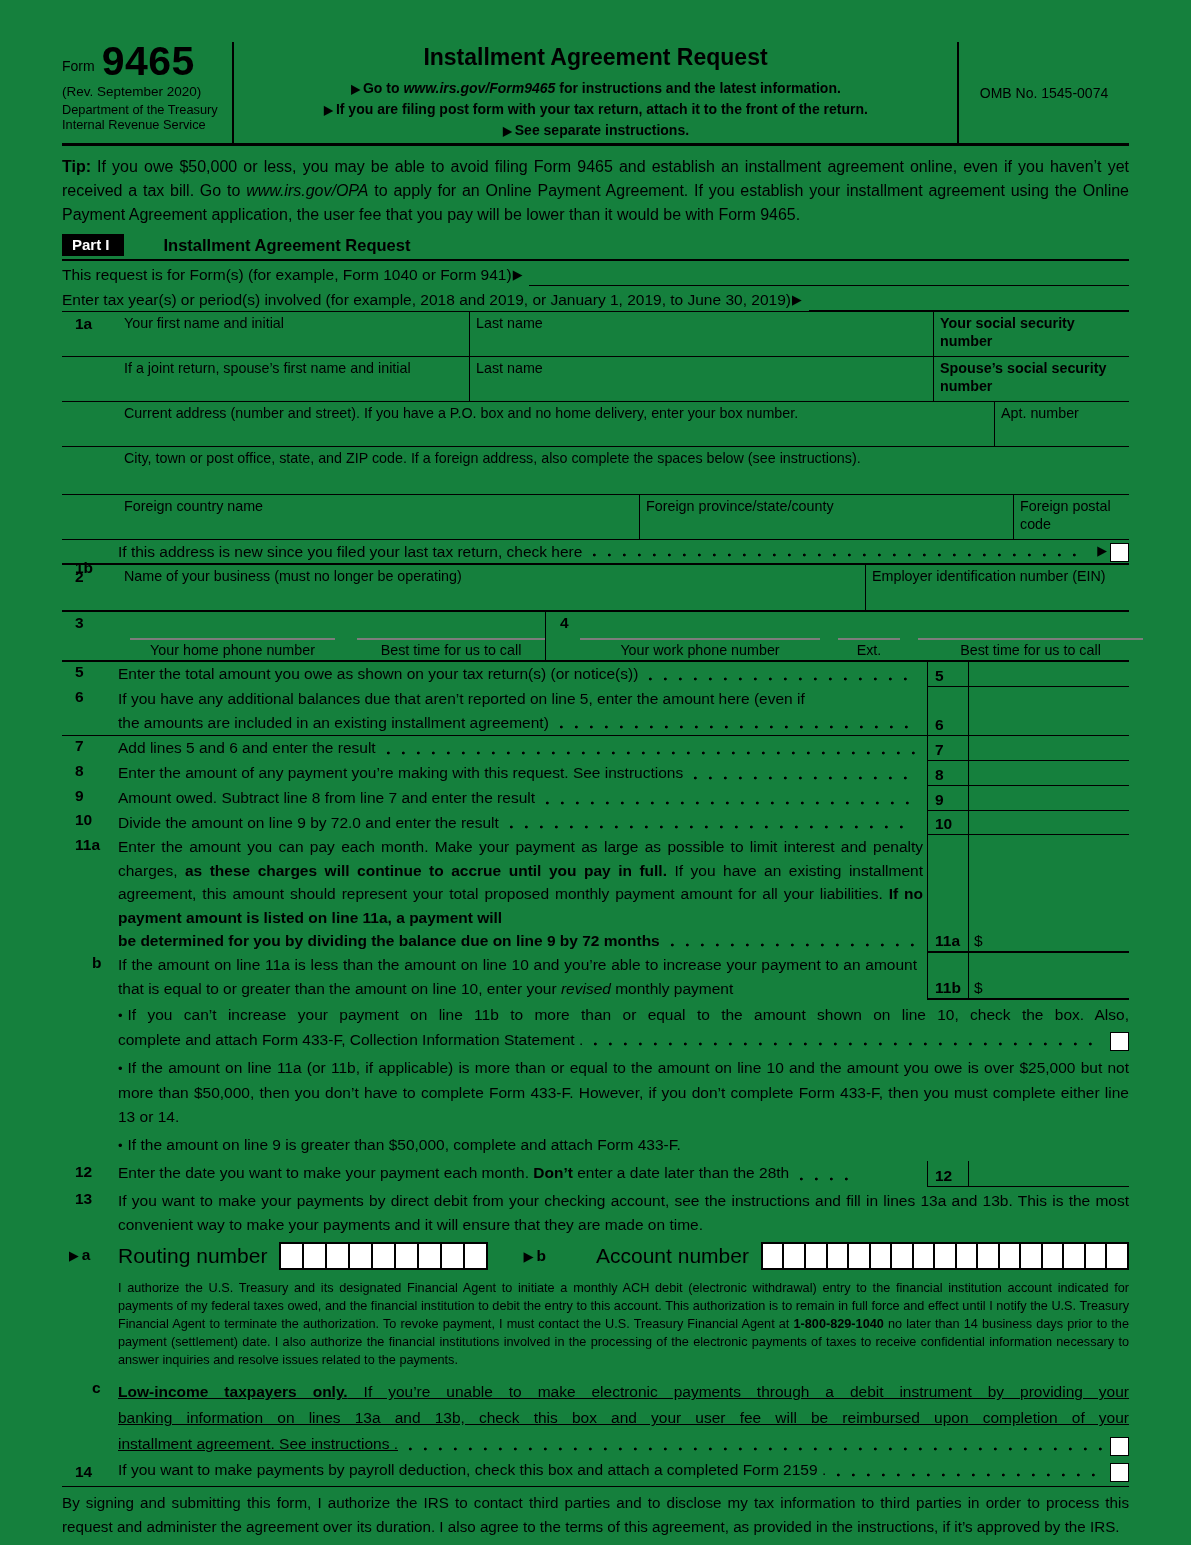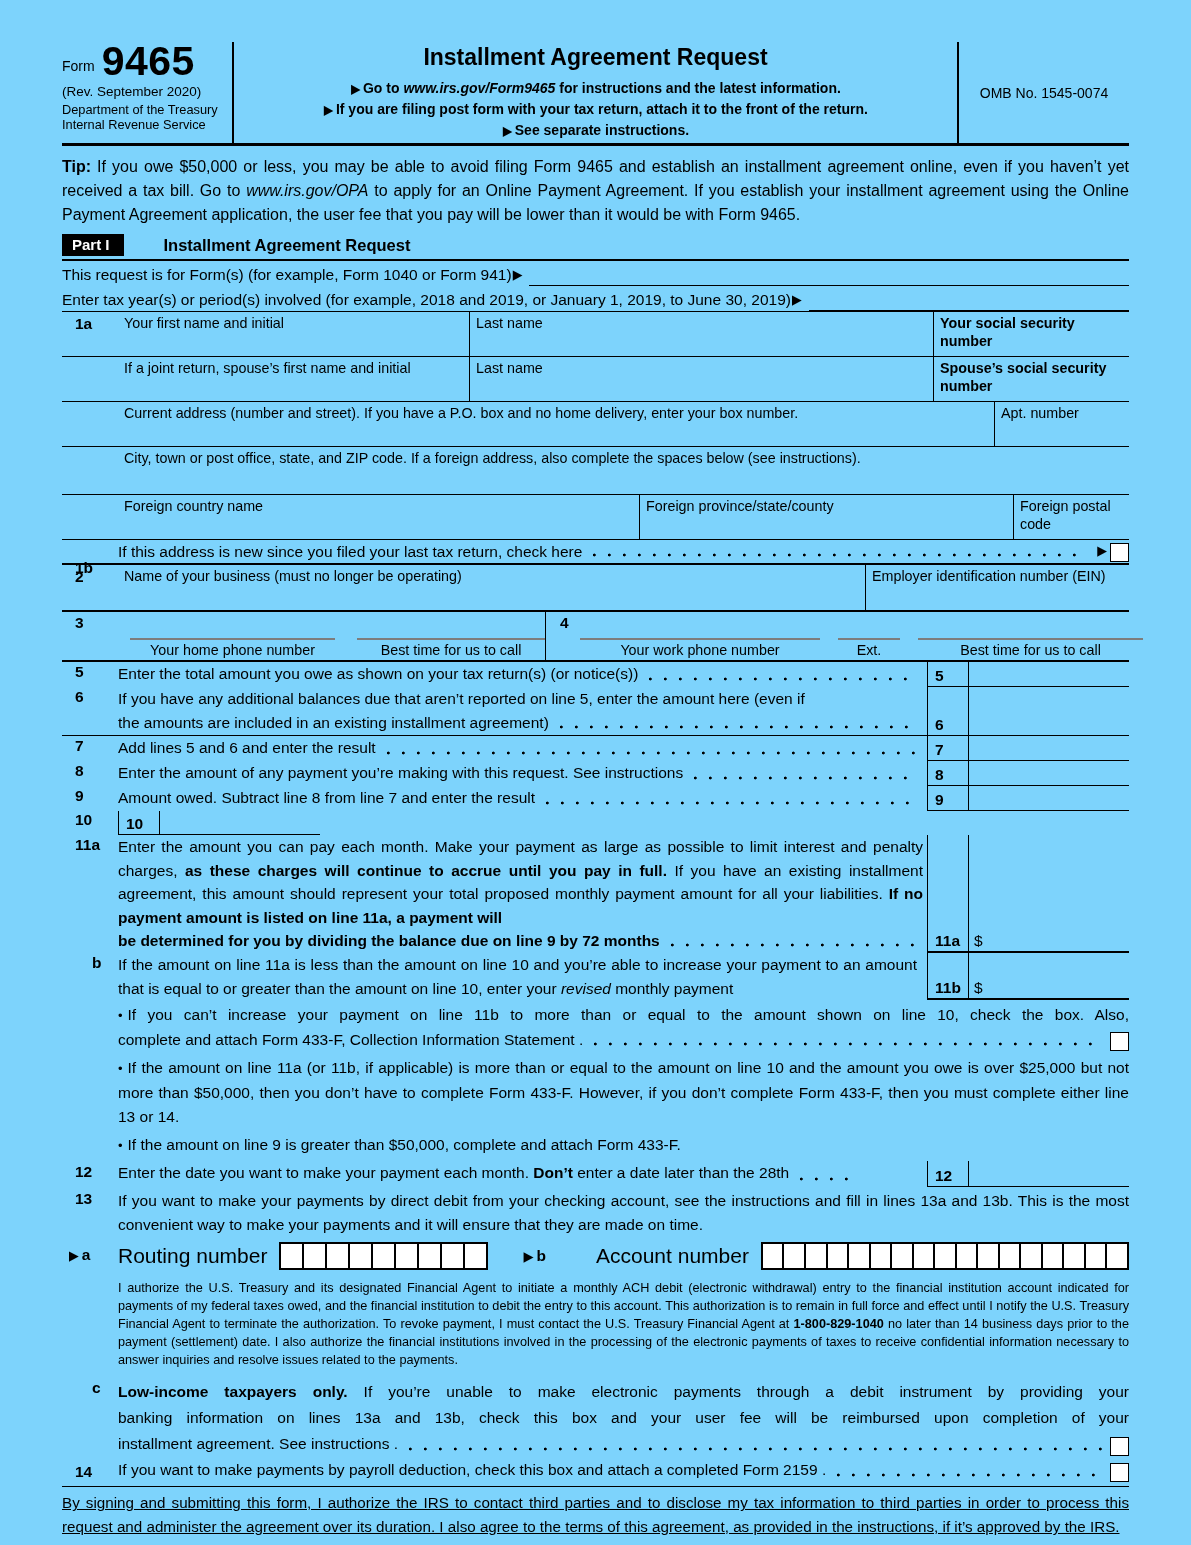--- a/index.html
+++ b/index.html
@@ -1,18 +1,18 @@
 <!DOCTYPE html>
 <html><head>
 <meta charset="utf-8">
 <style>
   * { margin:0; padding:0; box-sizing:border-box; }
   html,body { background:#e8e8e8; }
   .page {
-    width:1191px; height:1545px; margin:0 auto; background:#7dd3fc; color:#000;
+    width:1191px; height:1545px; margin:0 auto; background:#15803d; color:#000;
     font-family:"Liberation Sans", sans-serif; padding:42px 62px 8px 62px;
     position:relative; overflow:hidden;
   }
   .bold { font-weight:bold; }
   .ital { font-style:italic; }
   .bi { font-weight:bold; font-style:italic; }
   .arrow { font-size:0.82em; display:inline-block; transform:scaleY(1.05); margin:0 3px 0 1px; }
 
   
   .hdr { display:flex; border-bottom:3px solid #000; }
@@ -96,25 +96,25 @@
   .boxrow { display:flex; }
   .digit-box { width:25px; height:28px; border:2px solid #000; margin-left:-2px; background:#fff; }
   .acct-group { display:flex; align-items:center; margin-left:38px; flex:1; }
   .acct-group .boxrow { flex:1; }
   .acct-group .digit-box { flex:1; width:auto; }
   .auth-text { margin:5px 0 0 56px; font-size:12.7px; line-height:1.42; text-align:justify; }
 
   
   .row-c { position:relative; padding-left:56px; font-size:15.5px; margin-top:10px; }
   .row-c .gutter-num { left:30px; top:0; }
-  .c-line { line-height:26px; }
+  .c-line { line-height:26px;text-decoration:underline; }
   .row-14 { display:flex; align-items:flex-end; position:relative; padding-left:56px; font-size:15.5px; line-height:26px; }
 
   
-  .consent { border-top:1.2px solid #000; margin-top:3px; padding:4px 0 6px 0; font-size:15.2px; line-height:24px; text-align:justify;text-decoration:underline; }
+  .consent { border-top:1.2px solid #000; margin-top:3px; padding:4px 0 6px 0; font-size:15.2px; line-height:24px; text-align:justify; }
 </style>
 </head>
 <body>
 
 <div class="page">
 
   <div class="hdr">
     <div class="hdr-left">
       <div class="hdr-form-line">
         <span class="hdr-form-word">Form</span>
@@ -282,20 +282,24 @@
         <span class="leader"></span>
       </div>
     <div class="amt-box">
         <div class="numcell bb1">9</div>
         <div class="valcell bb1"></div>
       </div>
   </div>
 
   <div class="amt-row" style="height:24px">
     <span class="gutter-num" style="top:0">10</span>
+    <div class="amt-text">
+        <span>Divide the amount on line 9 by 72.0 and enter the result</span>
+        <span class="leader"></span>
+      </div>
     <div class="amt-box">
         <div class="numcell bb1">10</div>
         <div class="valcell bb1"></div>
       </div>
   </div>
 
   <div class="amt-row">
     <span class="gutter-num" style="top:1px">11a</span>
     <div style="flex:1; padding-right:4px">
       <div class="amt-para" style="padding-right:0"><span>Enter the amount you can pay each month. Make your payment as large as possible to limit interest and penalty charges, </span><span class="bold">as these charges will continue to accrue until you pay in full.</span><span> If you have an existing installment agreement, this amount should represent your total proposed monthly payment amount for all your liabilities. </span><span class="bold">If no payment amount is listed on line 11a, a payment will</span></div>

